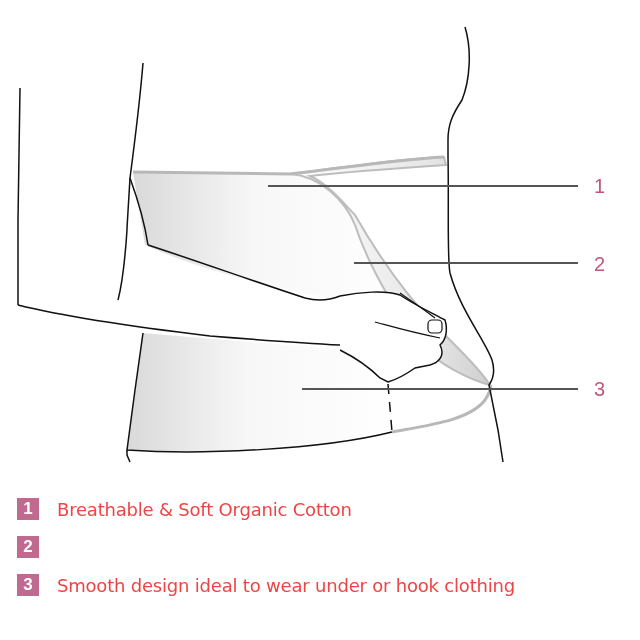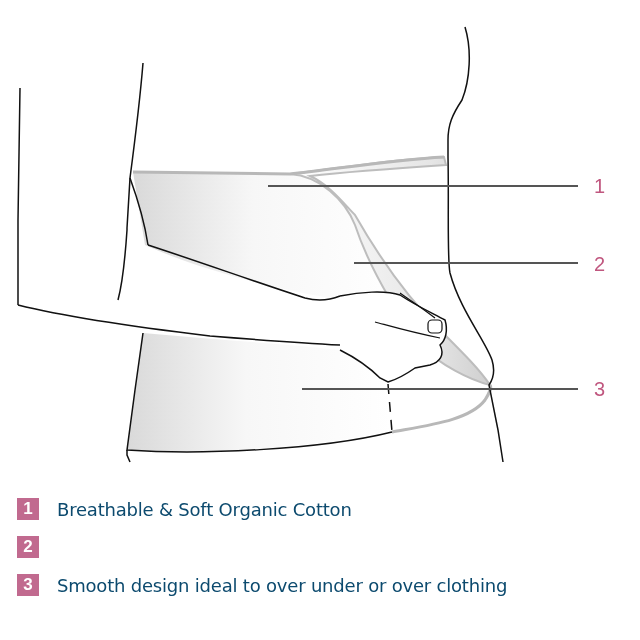--- a/index.html
+++ b/index.html
@@ -3,21 +3,21 @@
 <meta charset="utf-8">
 <style>
   html, body { margin:0; padding:0; background:#ffffff; }
   body { width:640px; height:640px; position:relative; overflow:hidden; font-family:"Liberation Sans", sans-serif; }
   #figure { position:absolute; left:0; top:0; width:640px; height:480px; }
   .callout-num { position:absolute; font-family:"Liberation Sans", sans-serif; font-size:20px; color:#c0577f; }
   .legend { position:absolute; left:17px; top:490px; width:610px; }
   .legend-row { display:flex; align-items:center; height:38px; }
   .badge { width:22px; height:22px; background:#c16a8f; color:#fff; font-size:17px; font-weight:bold;
            display:flex; align-items:center; justify-content:center; margin-right:18px; font-family:"Liberation Sans", sans-serif; }
-  .legend-text { font-size:18px; color:#0c4a6e; font-family:"DejaVu Sans", sans-serif; font-weight:normal; letter-spacing:-0.2px; }
+  .legend-text { font-size:18px; color:#ef4444; font-family:"DejaVu Sans", sans-serif; font-weight:normal; letter-spacing:-0.2px; }
 </style>
 </head>
 <body>
 
 <div id="figure">
   <svg width="640" height="480" viewBox="0 0 640 480">
     <defs>
       <linearGradient id="beltGrad" x1="0" y1="0" x2="1" y2="0">
         <stop offset="0" stop-color="#d9d9d9"></stop>
         <stop offset="0.45" stop-color="#f7f7f7"></stop>
@@ -72,15 +72,15 @@
 <div class="legend">
   <div class="legend-row">
     <div class="badge">1</div>
     <span class="legend-text">Breathable &amp; Soft Organic Cotton</span>
   </div>
   <div class="legend-row">
     <div class="badge">2</div>
   </div>
   <div class="legend-row">
     <div class="badge">3</div>
-    <span class="legend-text">Smooth design ideal to over under or over clothing</span>
+    <span class="legend-text">Smooth design ideal to wear under or hook clothing</span>
   </div>
 </div>
 
 </body></html>

